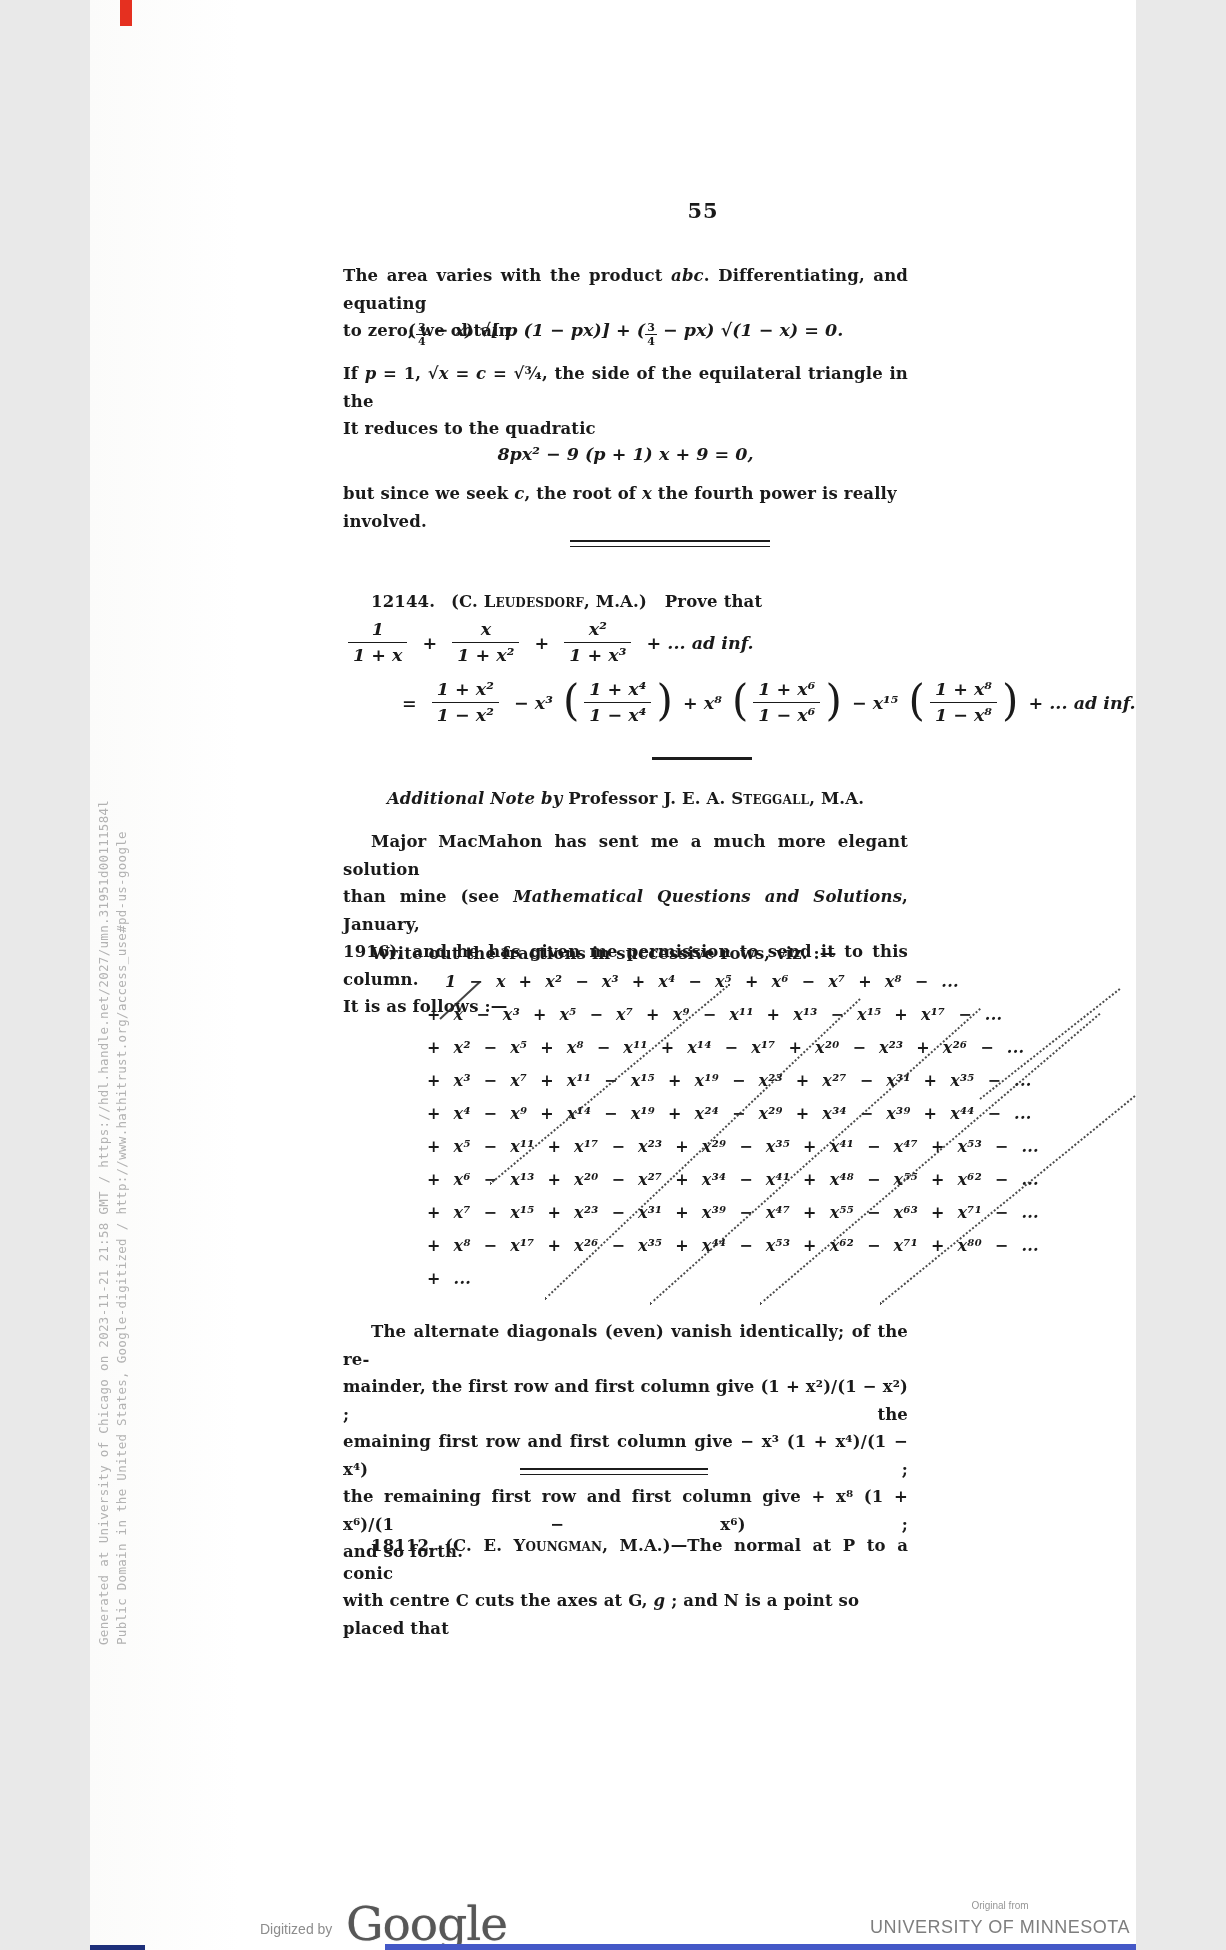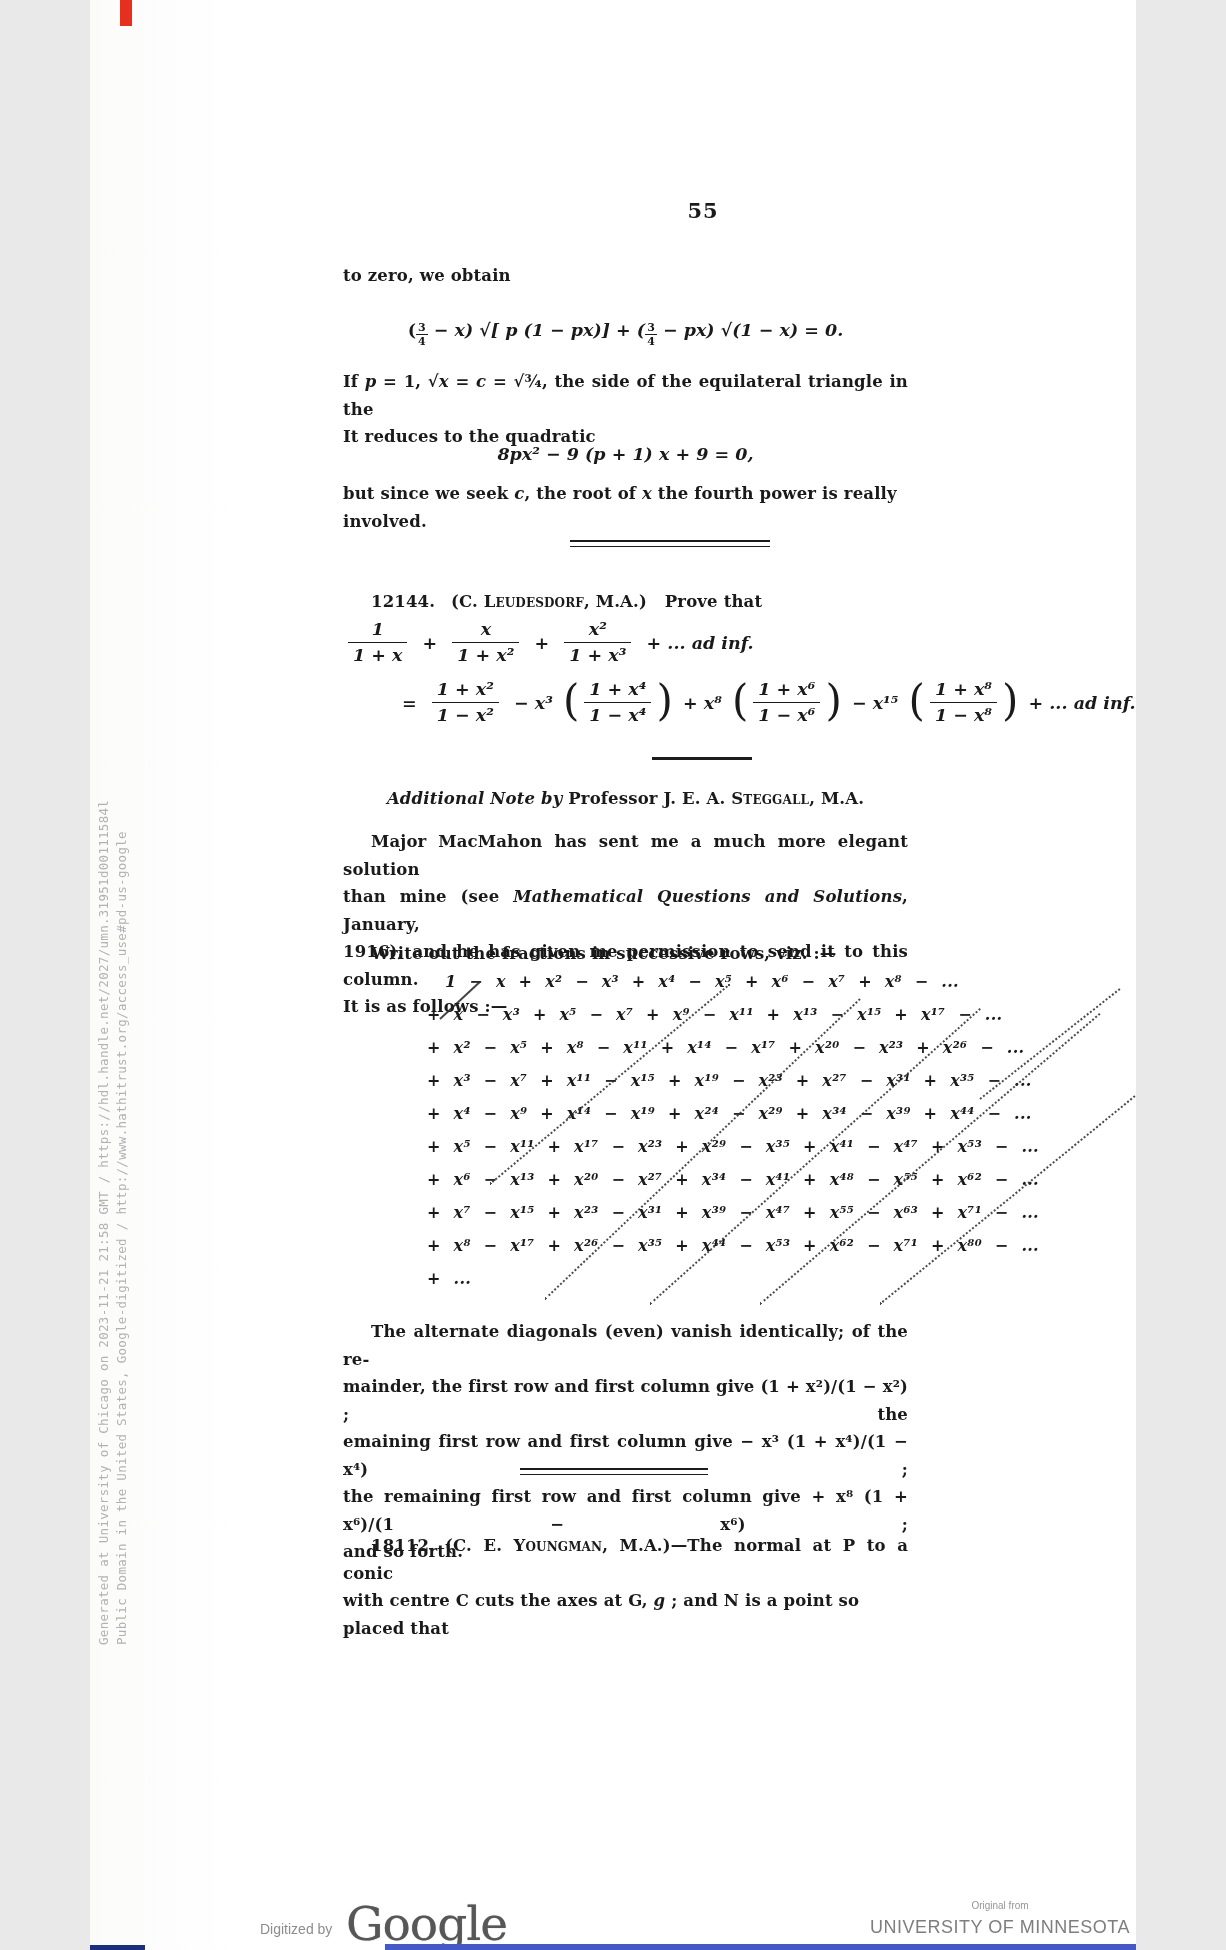--- a/index.html
+++ b/index.html
@@ -55,28 +55,29 @@
 </head>
 <body>
 
 <div id="page">
 
   <div class="abs redmark" style="left:30px; top:0; width:12px; height:26px;"></div>
 
   <div class="abs pagenum" style="left:253px; top:198px; width:720px;">55</div>
 
   <div class="abs col bodytext" style="top:262px;">
+    <div class="jline"><span>The area varies with the product </span><span class="iseg">abc</span><span>.   Differentiating, and equating</span></div>
     <div class="lline">to zero, we obtain</div>
   </div>
 
   <div class="abs col eq eq-center" style="top:320px;">
     <span class="rm">(</span><span class="sfrac"><span class="num">3</span><span class="den">4</span></span><span> − x) √[ p (1 − px)]  +  (</span><span class="sfrac"><span class="num">3</span><span class="den">4</span></span><span> − px) √(1 − x)  =  0.</span>
   </div>
 
-  <div class="abs col bodytext" style="top:360px;margin-top:8px;">
+  <div class="abs col bodytext" style="top:360px;">
     <div class="jline"><span>If </span><span class="iseg">p</span><span> = 1,   √</span><span class="iseg">x</span><span> = </span><span class="iseg">c</span><span> = √¾,  the side of the equilateral triangle in the</span></div>
     <div class="lline">It reduces to the quadratic</div>
   </div>
 
   <div class="abs col eq eq-center" style="top:444px;">8px² − 9 (p + 1) x + 9  =  0,</div>
 
   <div class="abs col bodytext lline" style="top:480px;">
     <span>but since we seek </span><span class="iseg">c</span><span>, the root of </span><span class="iseg">x</span><span> the fourth power is really involved.</span>
   </div>
 

